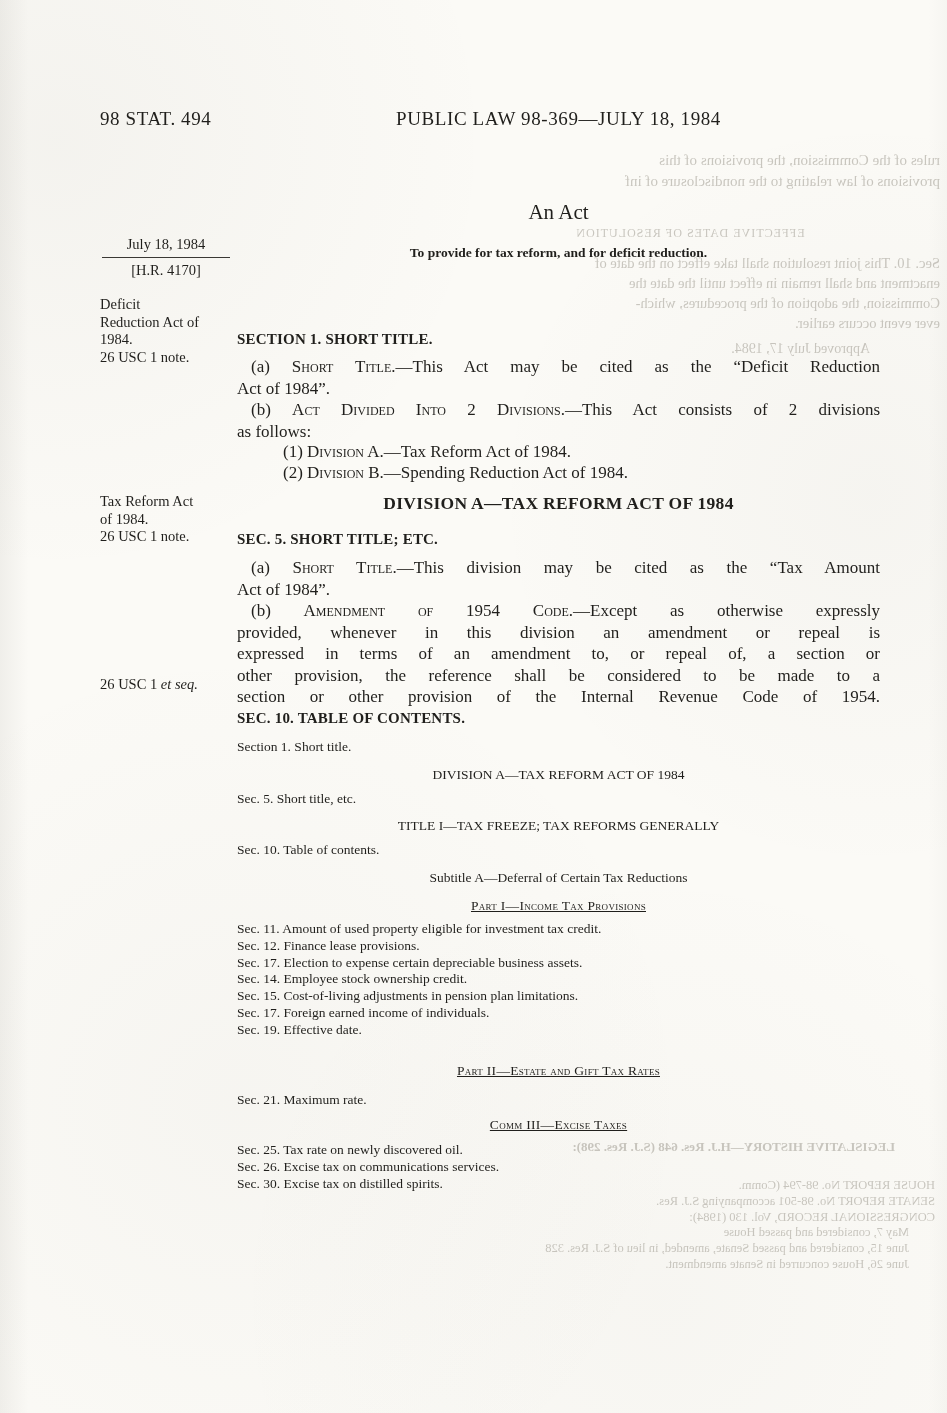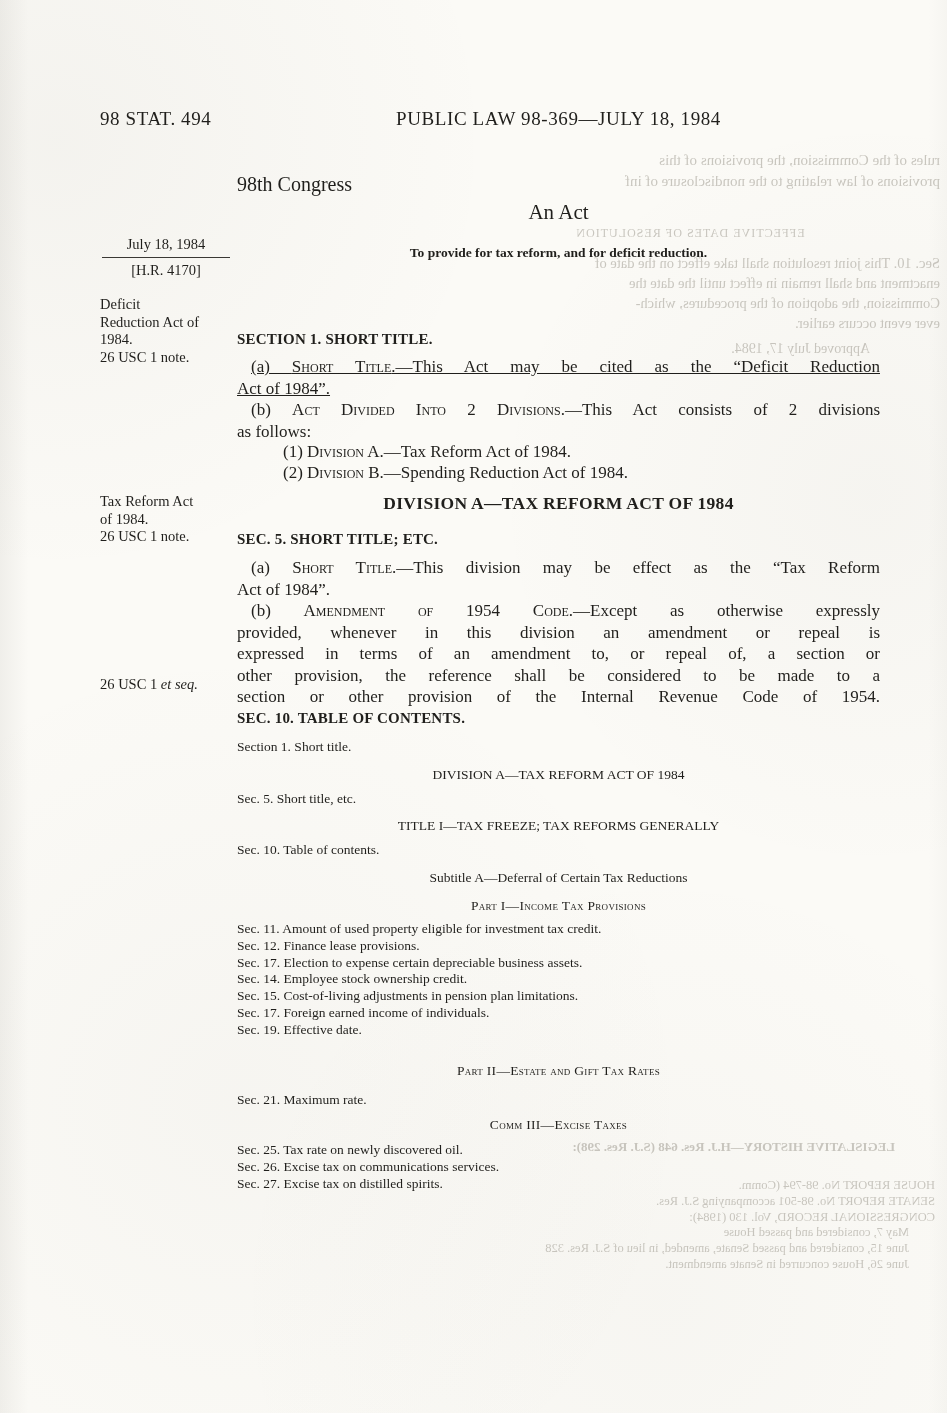--- a/index.html
+++ b/index.html
@@ -31,35 +31,35 @@
   .pl-congress{top:173px;font-size:20px;}
   .an-act{top:200px;text-align:center;font-size:21px;}
   .purpose{top:245px;text-align:center;font-size:13.5px;font-weight:bold;}
   .body-line{font-size:17px;line-height:21.5px;text-align:justify;text-align-last:justify;}
   .body-line.last{text-align-last:left;}
   .body-line.ind{text-indent:14px;}
   .enacting{font-style:italic;font-weight:600;font-size:17.5px;}
   .enacting-block{top:275px;}
   .sec-heading{font-weight:bold;font-size:15px;letter-spacing:0.2px;}
   .sec1-heading{top:331px;}
-  .sec1-a{top:356px;text-decoration:underline;}
+  .sec1-a{top:356px;}
   .sec1-b{top:399px;}
   .item-line{font-size:17px;line-height:21.5px;padding-left:46px;}
   .item1{top:441px;}
   .item2{top:462px;}
   .division-heading{top:493px;text-align:center;font-weight:bold;font-size:17.5px;letter-spacing:0.3px;}
   .sec5-heading{top:531px;}
   .sec5-a{top:557px;}
   .sec5-b{top:600px;}
   .sec10-heading{top:710px;}
   .sc{font-variant:small-caps;}
   
   .toc-line{font-size:13.5px;line-height:16.8px;}
   .toc-center{text-align:center;}
-  .toc-sc{font-variant:small-caps;letter-spacing:0.3px;}
+  .toc-sc{font-variant:small-caps;letter-spacing:0.3px;text-decoration:underline;}
   .toc-section1{top:739px;}
   .toc-div-a{top:767px;}
   .toc-sec5{top:791px;}
   .toc-title-i{top:818px;}
   .toc-sec10{top:842px;}
   .toc-subtitle{top:870px;}
   .toc-part1{top:898px;}
   .toc-entries-1{top:921px;}
   .toc-part2{top:1063px;}
   .toc-sec21{top:1092px;}
@@ -126,41 +126,40 @@
   </div>
   <div class="abs mnote note-taxreform">
     <div>Tax Reform Act</div>
     <div>of 1984.</div>
     <div>26 USC 1 note.</div>
   </div>
   <div class="abs mnote note-etseq">
     <span>26 USC 1 </span><span class="it">et seq.</span>
   </div>
 
-  <div class="abs col pl-congress">98th Congress</div>
   <div class="abs col an-act">An Act</div>
   <div class="abs col purpose">To provide for tax reform, and for deficit reduction.</div>
 
 
   <div class="abs col sec-heading sec1-heading">SECTION 1. SHORT TITLE.</div>
   <div class="abs col sec1-a">
     <div class="body-line ind"><span>(a) </span><span class="sc">Short Title</span><span>.—This Act may be cited as the “Deficit Reduction</span></div>
     <div class="body-line last">Act of 1984”.</div>
   </div>
   <div class="abs col sec1-b">
     <div class="body-line ind"><span>(b) </span><span class="sc">Act Divided Into 2 Divisions</span><span>.—This Act consists of 2 divisions</span></div>
     <div class="body-line last">as follows:</div>
   </div>
   <div class="abs col item-line item1"><span>(1) </span><span class="sc">Division</span><span> A.—Tax Reform Act of 1984.</span></div>
   <div class="abs col item-line item2"><span>(2) </span><span class="sc">Division</span><span> B.—Spending Reduction Act of 1984.</span></div>
 
   <div class="abs col division-heading">DIVISION A—TAX REFORM ACT OF 1984</div>
   <div class="abs col sec-heading sec5-heading">SEC. 5. SHORT TITLE; ETC.</div>
   <div class="abs col sec5-a">
-    <div class="body-line ind"><span>(a) </span><span class="sc">Short Title</span><span>.—This division may be effect as the “Tax Reform</span></div>
+    <div class="body-line ind"><span>(a) </span><span class="sc">Short Title</span><span>.—This division may be cited as the “Tax Amount</span></div>
     <div class="body-line last">Act of 1984”.</div>
   </div>
   <div class="abs col sec5-b">
     <div class="body-line ind"><span>(b) </span><span class="sc">Amendment of 1954 Code</span><span>.—Except as otherwise expressly</span></div>
     <div class="body-line">provided, whenever in this division an amendment or repeal is</div>
     <div class="body-line">expressed in terms of an amendment to, or repeal of, a section or</div>
     <div class="body-line">other provision, the reference shall be considered to be made to a</div>
     <div class="body-line">section or other provision of the Internal Revenue Code of 1954.</div>
   </div>
   <div class="abs col sec-heading sec10-heading">SEC. 10. TABLE OF CONTENTS.</div>
@@ -180,16 +179,16 @@
     <div class="toc-line">Sec. 15. Cost-of-living adjustments in pension plan limitations.</div>
     <div class="toc-line">Sec. 17. Foreign earned income of individuals.</div>
     <div class="toc-line">Sec. 19. Effective date.</div>
   </div>
   <div class="abs col toc-line toc-center toc-sc toc-part2">Part II—Estate and Gift Tax Rates</div>
   <div class="abs col toc-line toc-sec21">Sec. 21. Maximum rate.</div>
   <div class="abs col toc-line toc-center toc-sc toc-part3">Comm III—Excise Taxes</div>
   <div class="abs col toc-entries-3">
     <div class="toc-line">Sec. 25. Tax rate on newly discovered oil.</div>
     <div class="toc-line">Sec. 26. Excise tax on communications services.</div>
-    <div class="toc-line">Sec. 27. Excise tax on distilled spirits.</div>
+    <div class="toc-line">Sec. 30. Excise tax on distilled spirits.</div>
   </div>
 
 </div>
 
 </body></html>

